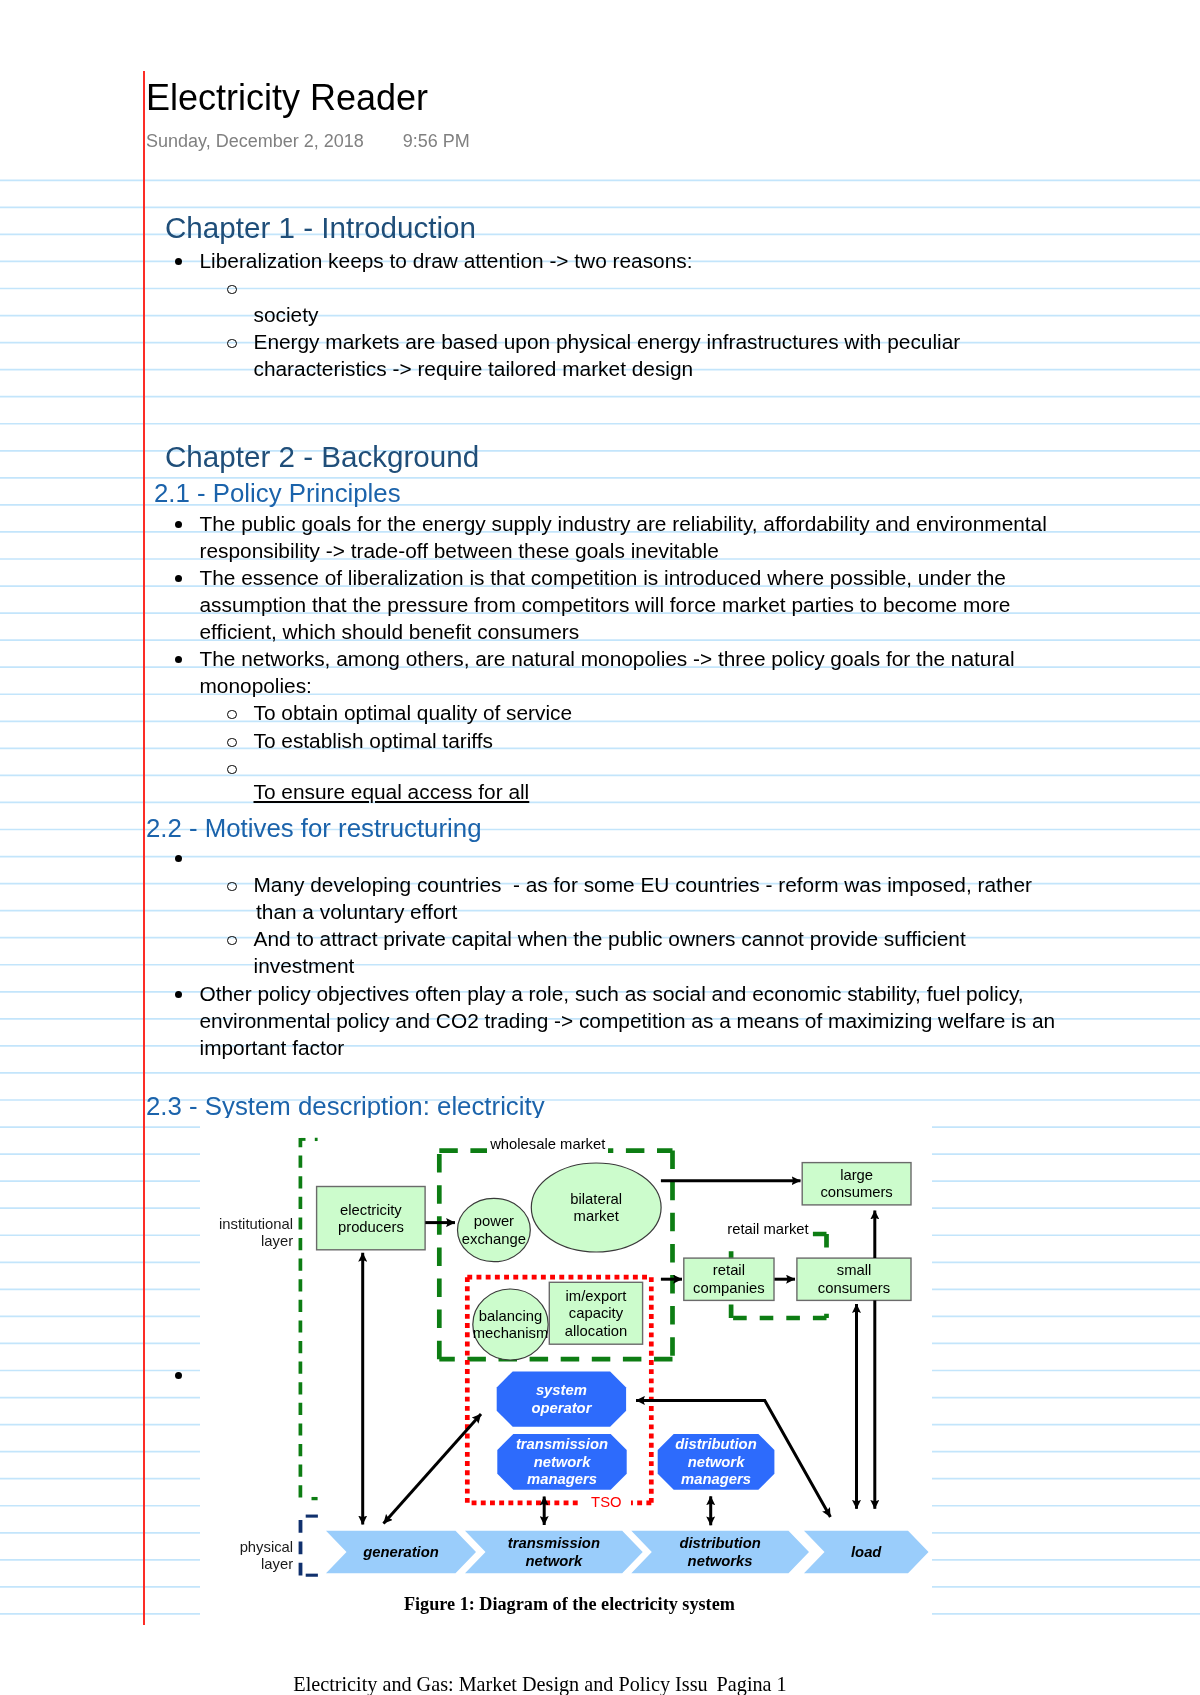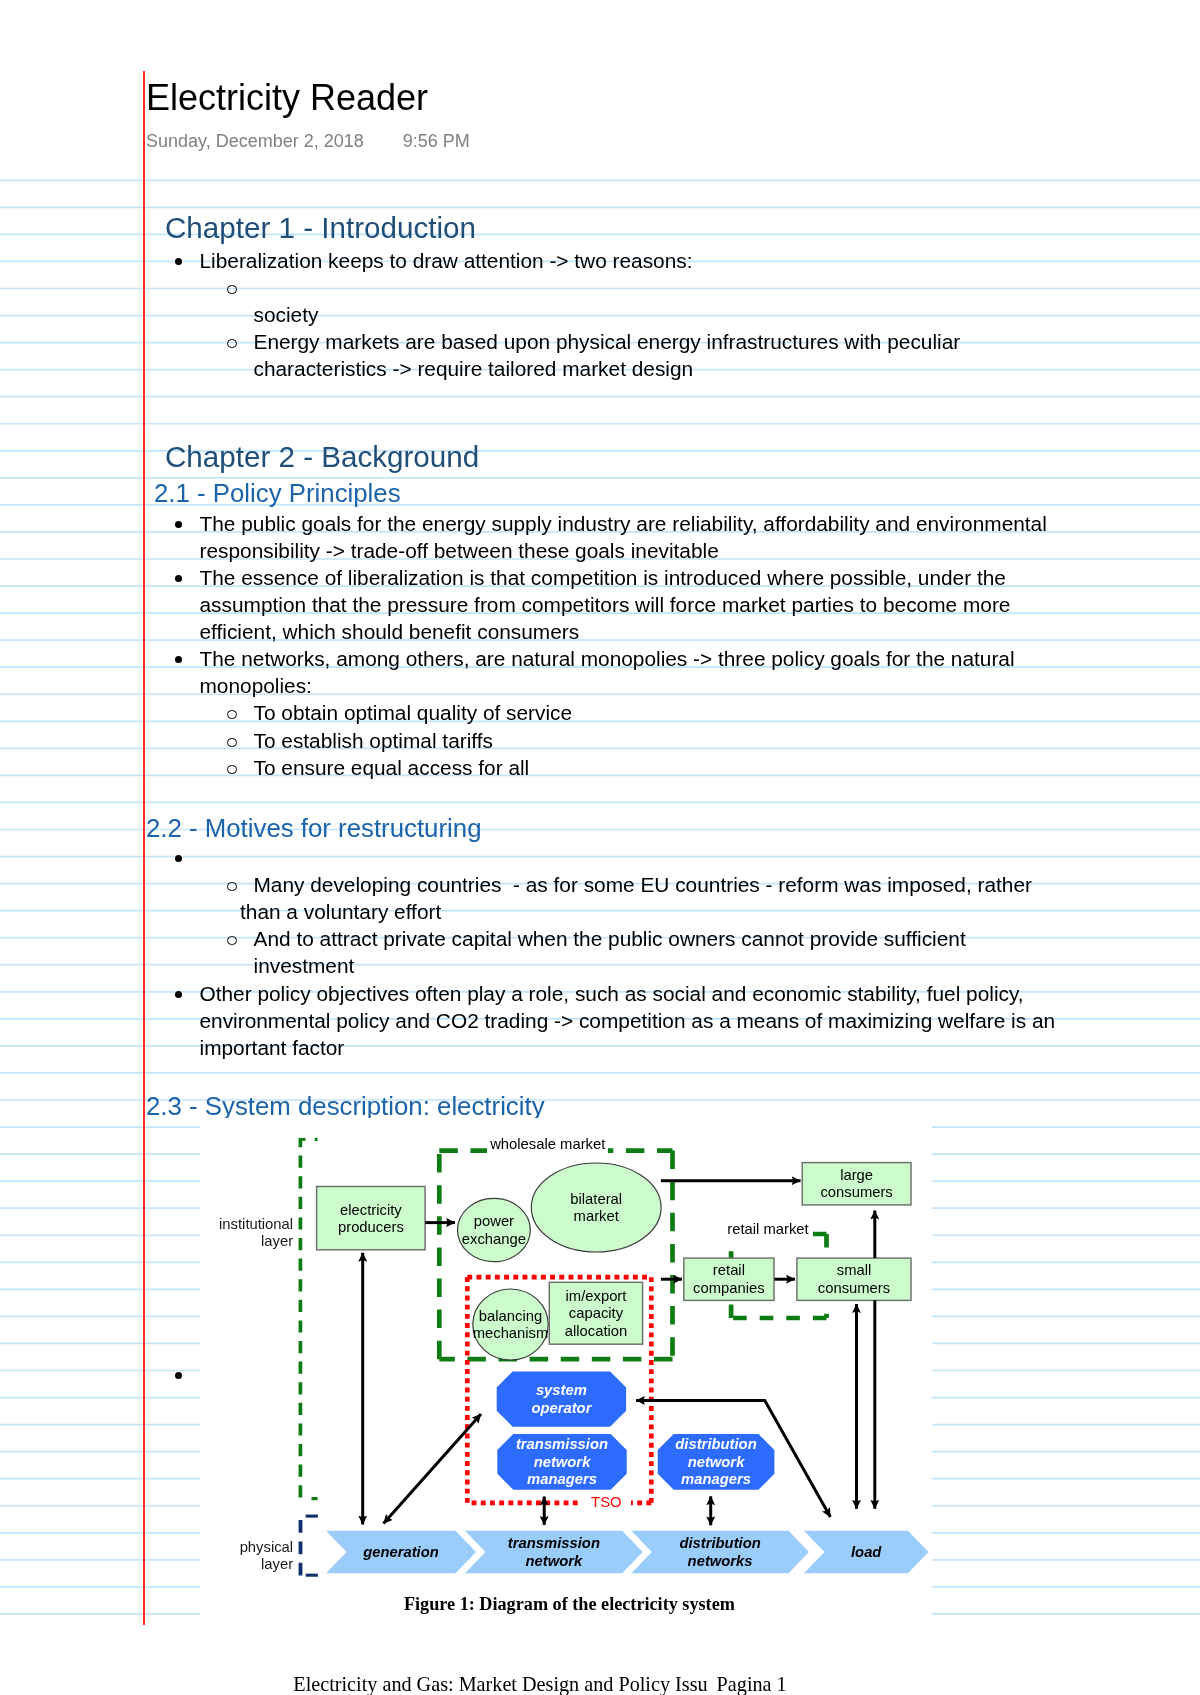--- a/index.html
+++ b/index.html
@@ -131,25 +131,25 @@
     <div class="btxt" style="left: 199.5px; top: 591px;">assumption that the pressure from competitors will force market parties to become more</div>
     <div class="btxt" style="left: 199.5px; top: 618px;">efficient, which should benefit consumers</div>
     <div class="bdot" style="left: 175px; top: 655.6px;"></div>
     <div class="btxt" style="left: 199.5px; top: 645px;">The networks, among others, are natural monopolies -&gt; three policy goals for the natural</div>
     <div class="btxt" style="left: 199.5px; top: 672px;">monopolies:</div>
     <div class="bcir" style="left: 227px; top: 709.6px;"></div>
     <div class="btxt" style="left: 253.5px; top: 699px;">To obtain optimal quality of service</div>
     <div class="bcir" style="left: 227px; top: 737.6px;"></div>
     <div class="btxt" style="left: 253.5px; top: 727px;">To establish optimal tariffs</div>
     <div class="bcir" style="left: 227px; top: 764.6px;"></div>
-    <div class="btxt" style="left: 253.5px; top: 754px;">To ensure equal access for all</div>
+    <div class="btxt" style="left: 253.5px; top: 778px; text-decoration: underline;">To ensure equal access for all</div>
     <div class="bdot" style="left: 175px; top: 854.6px;"></div>
     <div class="bcir" style="left: 227px; top: 881.6px;"></div>
     <div class="btxt" style="left: 253.5px; top: 871px;">Many developing countries  - as for some EU countries - reform was imposed, rather</div>
-    <div class="btxt" style="left: 240px; top: 898px;">than a voluntary effort</div>
+    <div class="btxt" style="left: 256px; top: 898px;">than a voluntary effort</div>
     <div class="bcir" style="left: 227px; top: 935.6px;"></div>
     <div class="btxt" style="left: 253.5px; top: 925px;">And to attract private capital when the public owners cannot provide sufficient</div>
     <div class="btxt" style="left: 253.5px; top: 952px;">investment</div>
     <div class="bdot" style="left: 175px; top: 990.6px;"></div>
     <div class="btxt" style="left: 199.5px; top: 980px;">Other policy objectives often play a role, such as social and economic stability, fuel policy,</div>
     <div class="btxt" style="left: 199.5px; top: 1007px;">environmental policy and CO2 trading -&gt; competition as a means of maximizing welfare is an</div>
     <div class="btxt" style="left: 199.5px; top: 1034px;">important factor</div>
     <div class="bdot" style="left: 175px; top: 1371.6px;"></div>
   </div>
 

